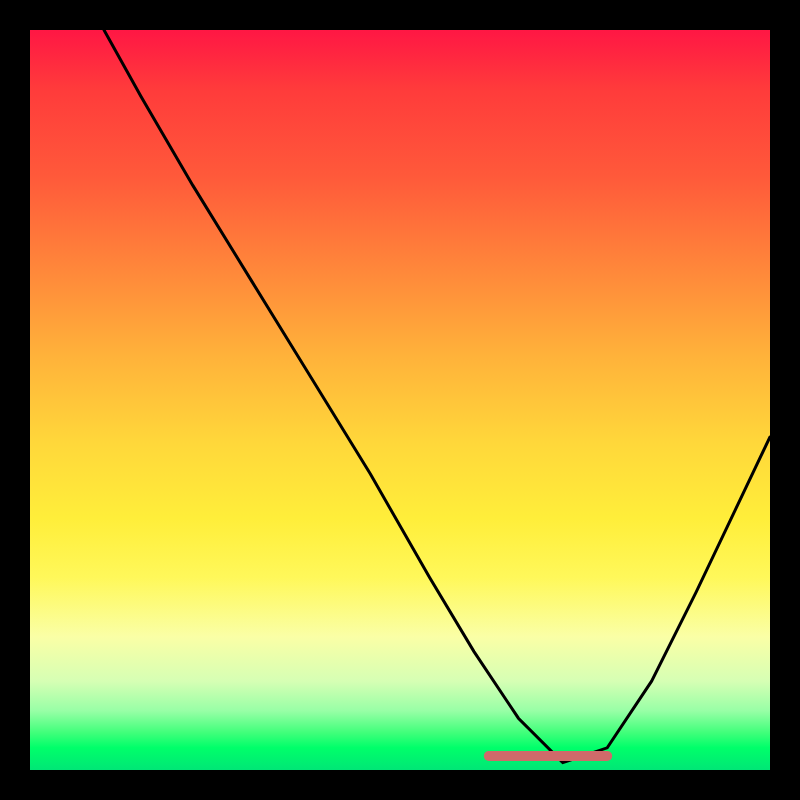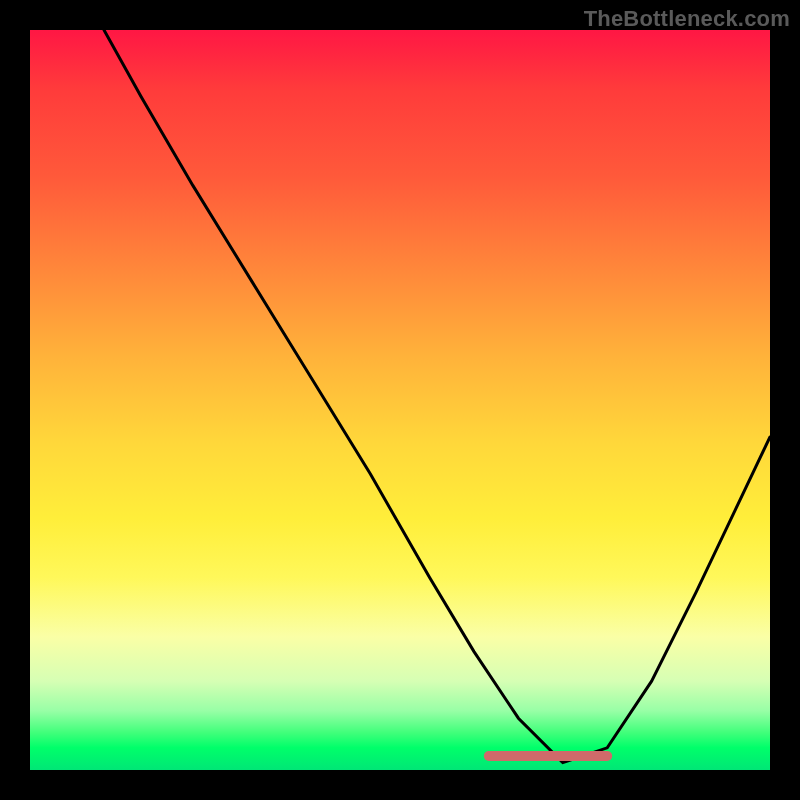--- a/index.html
+++ b/index.html
@@ -85,14 +85,13 @@
 
   <div class="plot-area">
     <div class="gradient-bg"></div>
 
     <svg class="curve-layer" viewBox="0 0 740 740" preserveAspectRatio="none">
       <path class="curve" d="M74.0 0.0 L111.0 66.6 L162.8 155.4 L222.0 251.6 L281.2 347.8 L340.4 444.0 L399.6 547.6 L444.0 621.6 L488.4 688.2 L532.8 732.6 L577.2 717.8 L621.6 651.2 L666.0 562.4 L740.0 407.0"></path>
       <path class="bottom-marker" d="M458.8 726 L577.2 726"></path>
     </svg>
   </div>
 
-  <div class="watermark">TheBottleneck.com</div>
 </div>
 
 </body></html>

